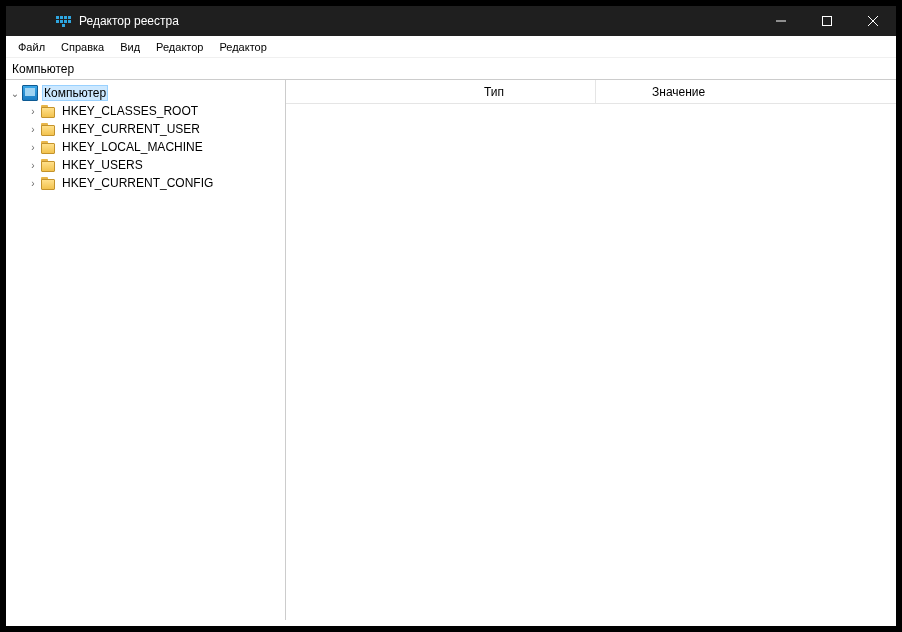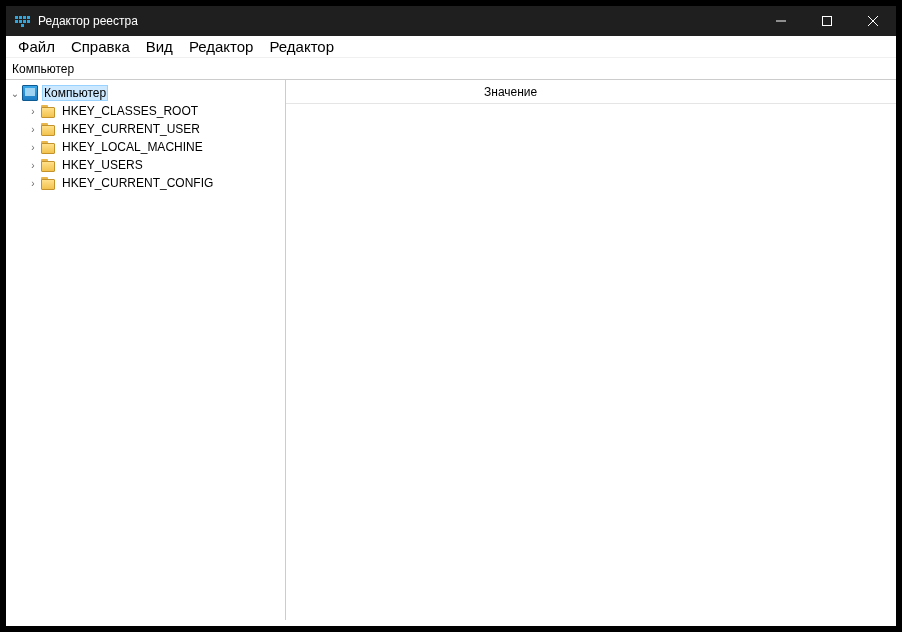--- a/index.html
+++ b/index.html
@@ -1,41 +1,41 @@
 <!DOCTYPE html>
 <html><head>
 <meta charset="utf-8">
 <style>
   * { box-sizing: border-box; margin: 0; padding: 0; }
   html, body { width: 902px; height: 632px; font-family: "Segoe UI", Tahoma, sans-serif; font-size: 12px; background: #000; }
   .outer-border { width: 902px; height: 632px; background: #000; padding: 6px; }
   .window { width: 100%; height: 100%; background: #fff; display: flex; flex-direction: column; }
-  .titlebar { height: 30px; background: #1f1f1f; color: #fff; display: flex; align-items: center; }
+  .titlebar { height: 30px; background: #1f1f1f; color: #fff; display: flex; align-items: center; padding-left: 41px; }
   .titlebar .app-icon { width: 16px; height: 16px; margin-left: 8px; margin-right: 8px; display: flex; flex-wrap: wrap; gap: 1px; align-content: center; justify-content: center; }
   .titlebar .app-icon .sq { width: 3px; height: 3px; background: #2ea6e0; }
   .titlebar .title-text { flex: 0 0 auto; font-size: 12px; color: #fff; }
   .titlebar .spacer { flex: 1 1 auto; }
   .win-controls { display: flex; height: 100%; }
   .win-btn { width: 46px; display: flex; align-items: center; justify-content: center; color: #fff; cursor: default; }
   .win-btn svg { width: 10px; height: 10px; stroke: #fff; stroke-width: 1; fill: none; }
 
   .menubar { height: 22px; background: #fff; display: flex; align-items: center; padding: 0 4px; gap: 0; border-bottom: 1px solid #f0f0f0; }
-  .menu-item { padding: 2px 8px; font-size: 15px; color: #000; cursor: default; }
+  .menu-item { padding: 2px 8px; font-size: 11px; color: #000; cursor: default; }
 
   .addressbar { height: 22px; background: #fff; border-bottom: 1px solid #ccc; display: flex; align-items: center; padding: 0 6px; }
   .addressbar .path { font-size: 12px; color: #000; }
 
   .content { flex: 1 1 auto; display: flex; overflow: hidden; background: #fff; }
   .tree-pane { width: 280px; border-right: 1px solid #ccc; padding: 4px 2px; overflow: auto; }
   .list-pane { flex: 1 1 auto; display: flex; flex-direction: column; overflow: hidden; }
   .list-header { height: 24px; display: flex; align-items: stretch; border-bottom: 1px solid #e5e5e5; }
   .col-h { display: flex; align-items: center; padding: 0 8px; font-size: 12px; color: #000; border-right: 1px solid #e5e5e5; background: #fff; cursor: default; }
   .col-h.name { width: 190px; margin-top: 45px; }
   .col-h.type { width: 120px; }
-  .col-h.value { flex: 1 1 auto; border-right: none; }
+  .col-h.value { flex: 1 1 auto; border-right: none; margin-left: 48px; }
   .list-body { flex: 1 1 auto; background: #fff; }
 
   .tree-item { display: flex; align-items: center; height: 18px; padding-right: 6px; cursor: default; }
   .tree-item .expander { width: 14px; display: flex; align-items: center; justify-content: center; color: #6b6b6b; font-size: 10px; user-select: none; }
   .tree-item .icon { width: 16px; height: 16px; margin-right: 4px; flex: 0 0 auto; }
   .tree-item .label { font-size: 12px; color: #000; white-space: nowrap; padding: 0 2px; }
   .tree-item.selected .label { background: #cce8ff; border: 1px solid #99d1ff; padding: 0 1px; }
   .tree-children { padding-left: 18px; }
 
   
@@ -135,20 +135,21 @@
             <div class="icon ico-folder"></div>
             <div class="label">HKEY_CURRENT_CONFIG</div>
           </div>
         </div>
 
       </div>
 
       <div class="list-pane">
         <div class="list-header">
           <div class="col-h name">Имя</div>
+          <div class="col-h type">Тип</div>
           <div class="col-h value">Значение</div>
         </div>
         <div class="list-body"></div>
       </div>
     </div>
 
     <div class="statusbar"></div>
   </div>
 </div>
 

